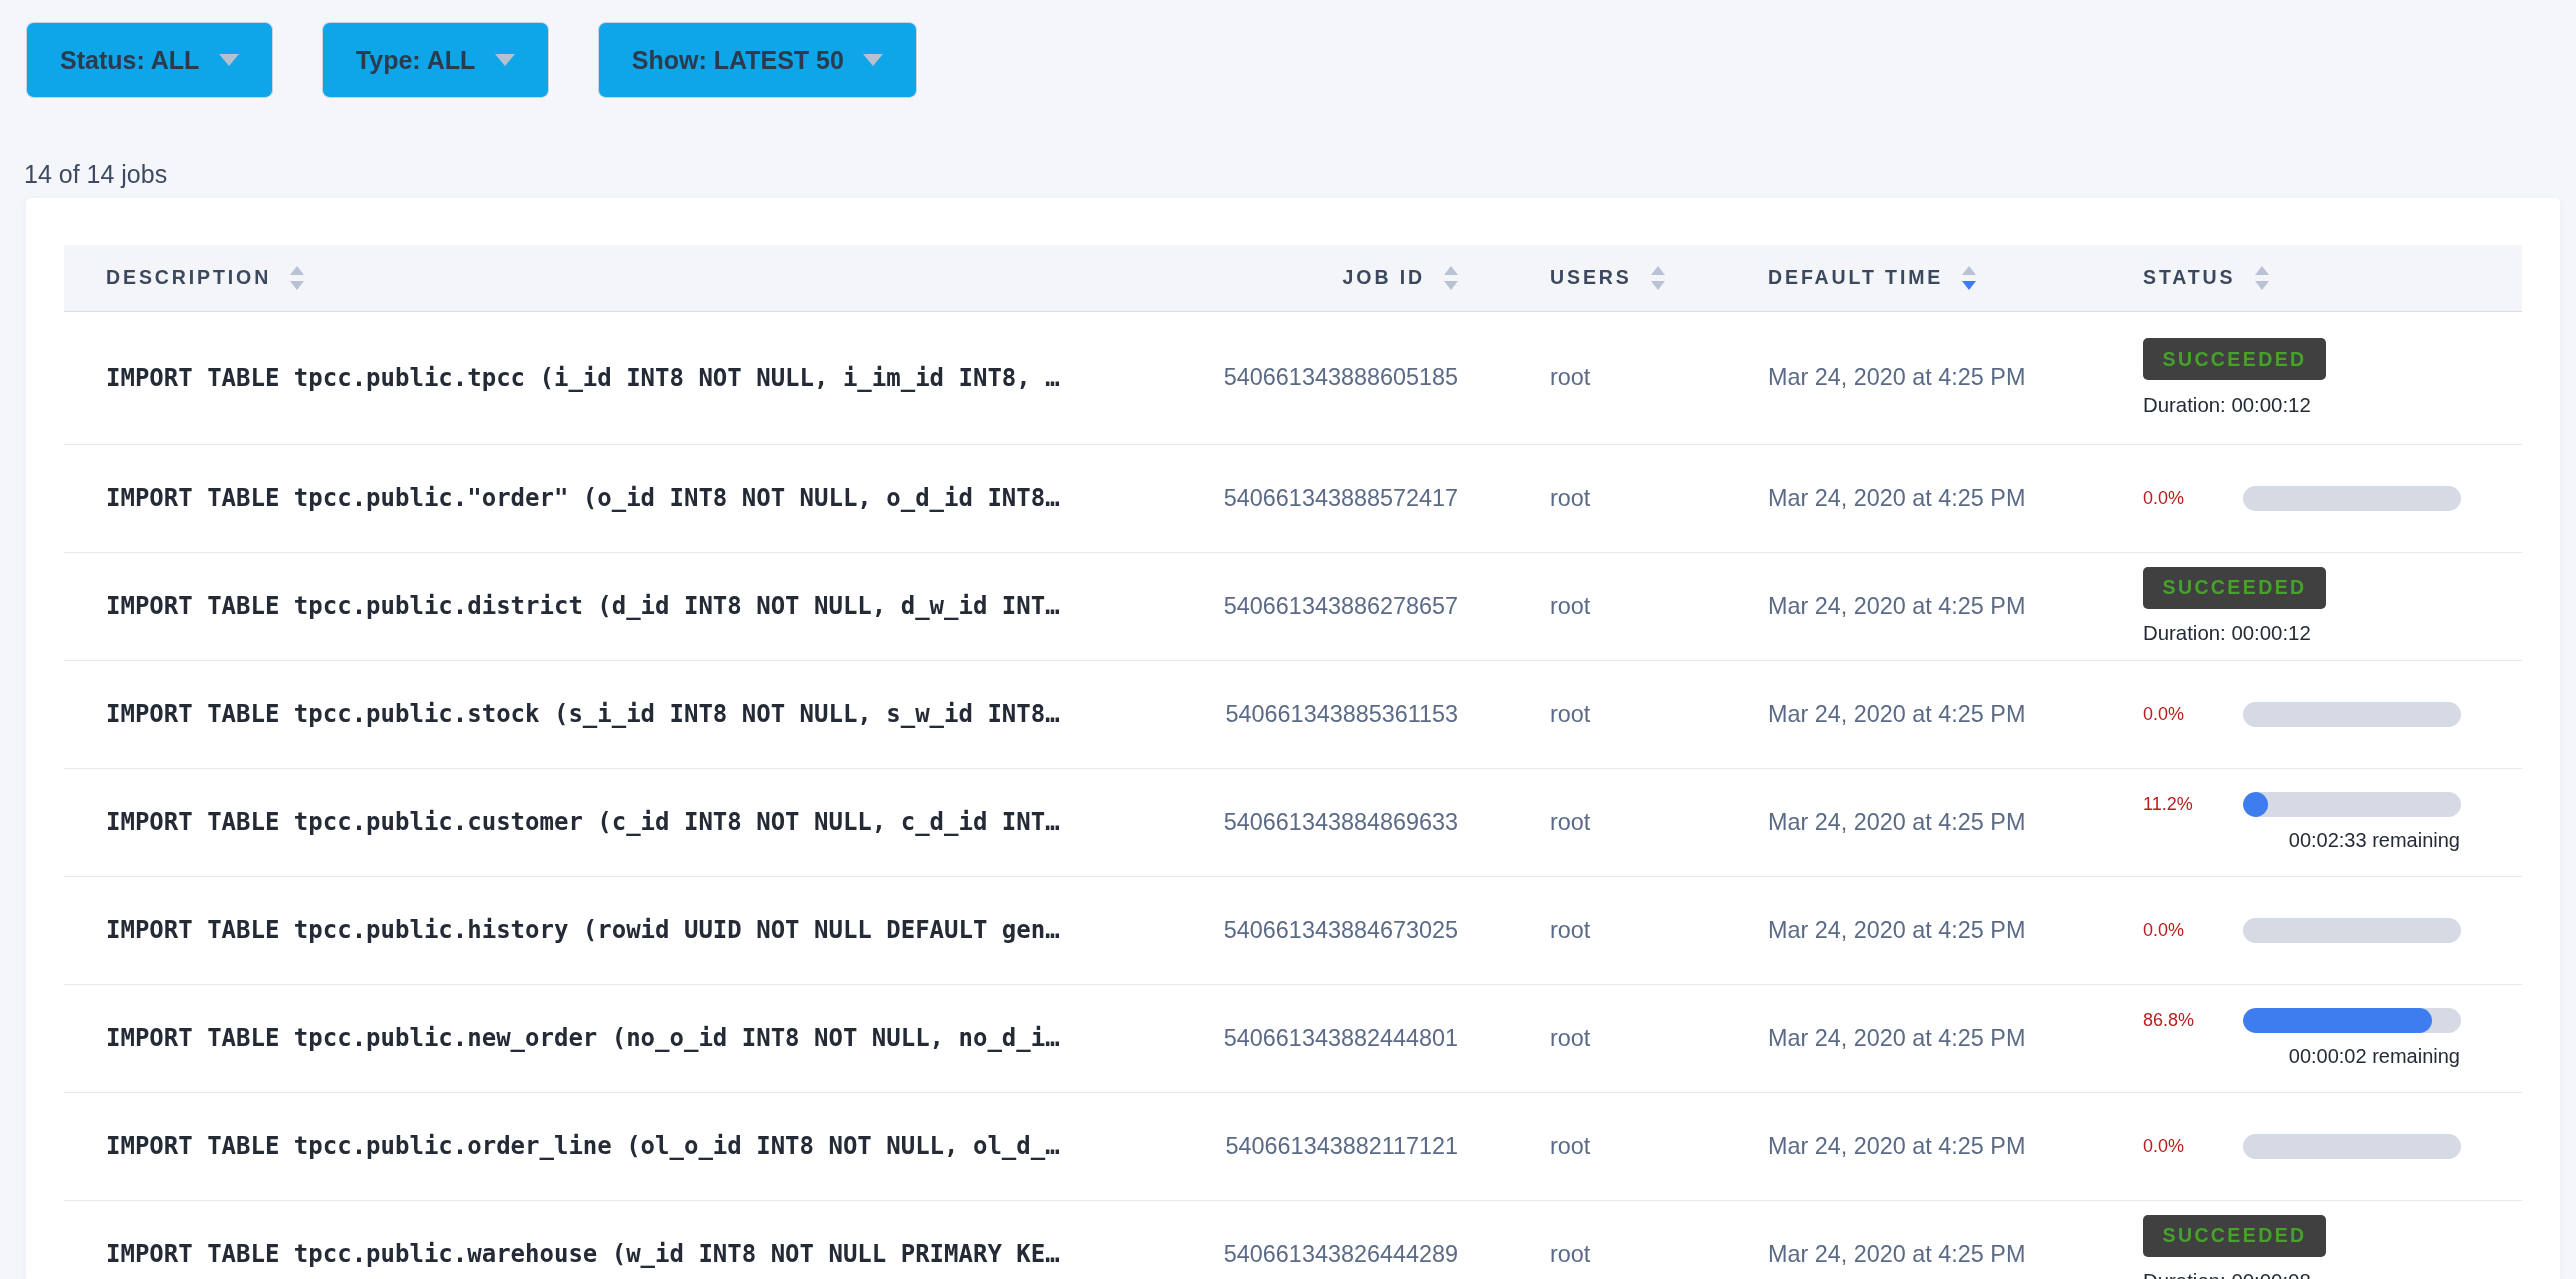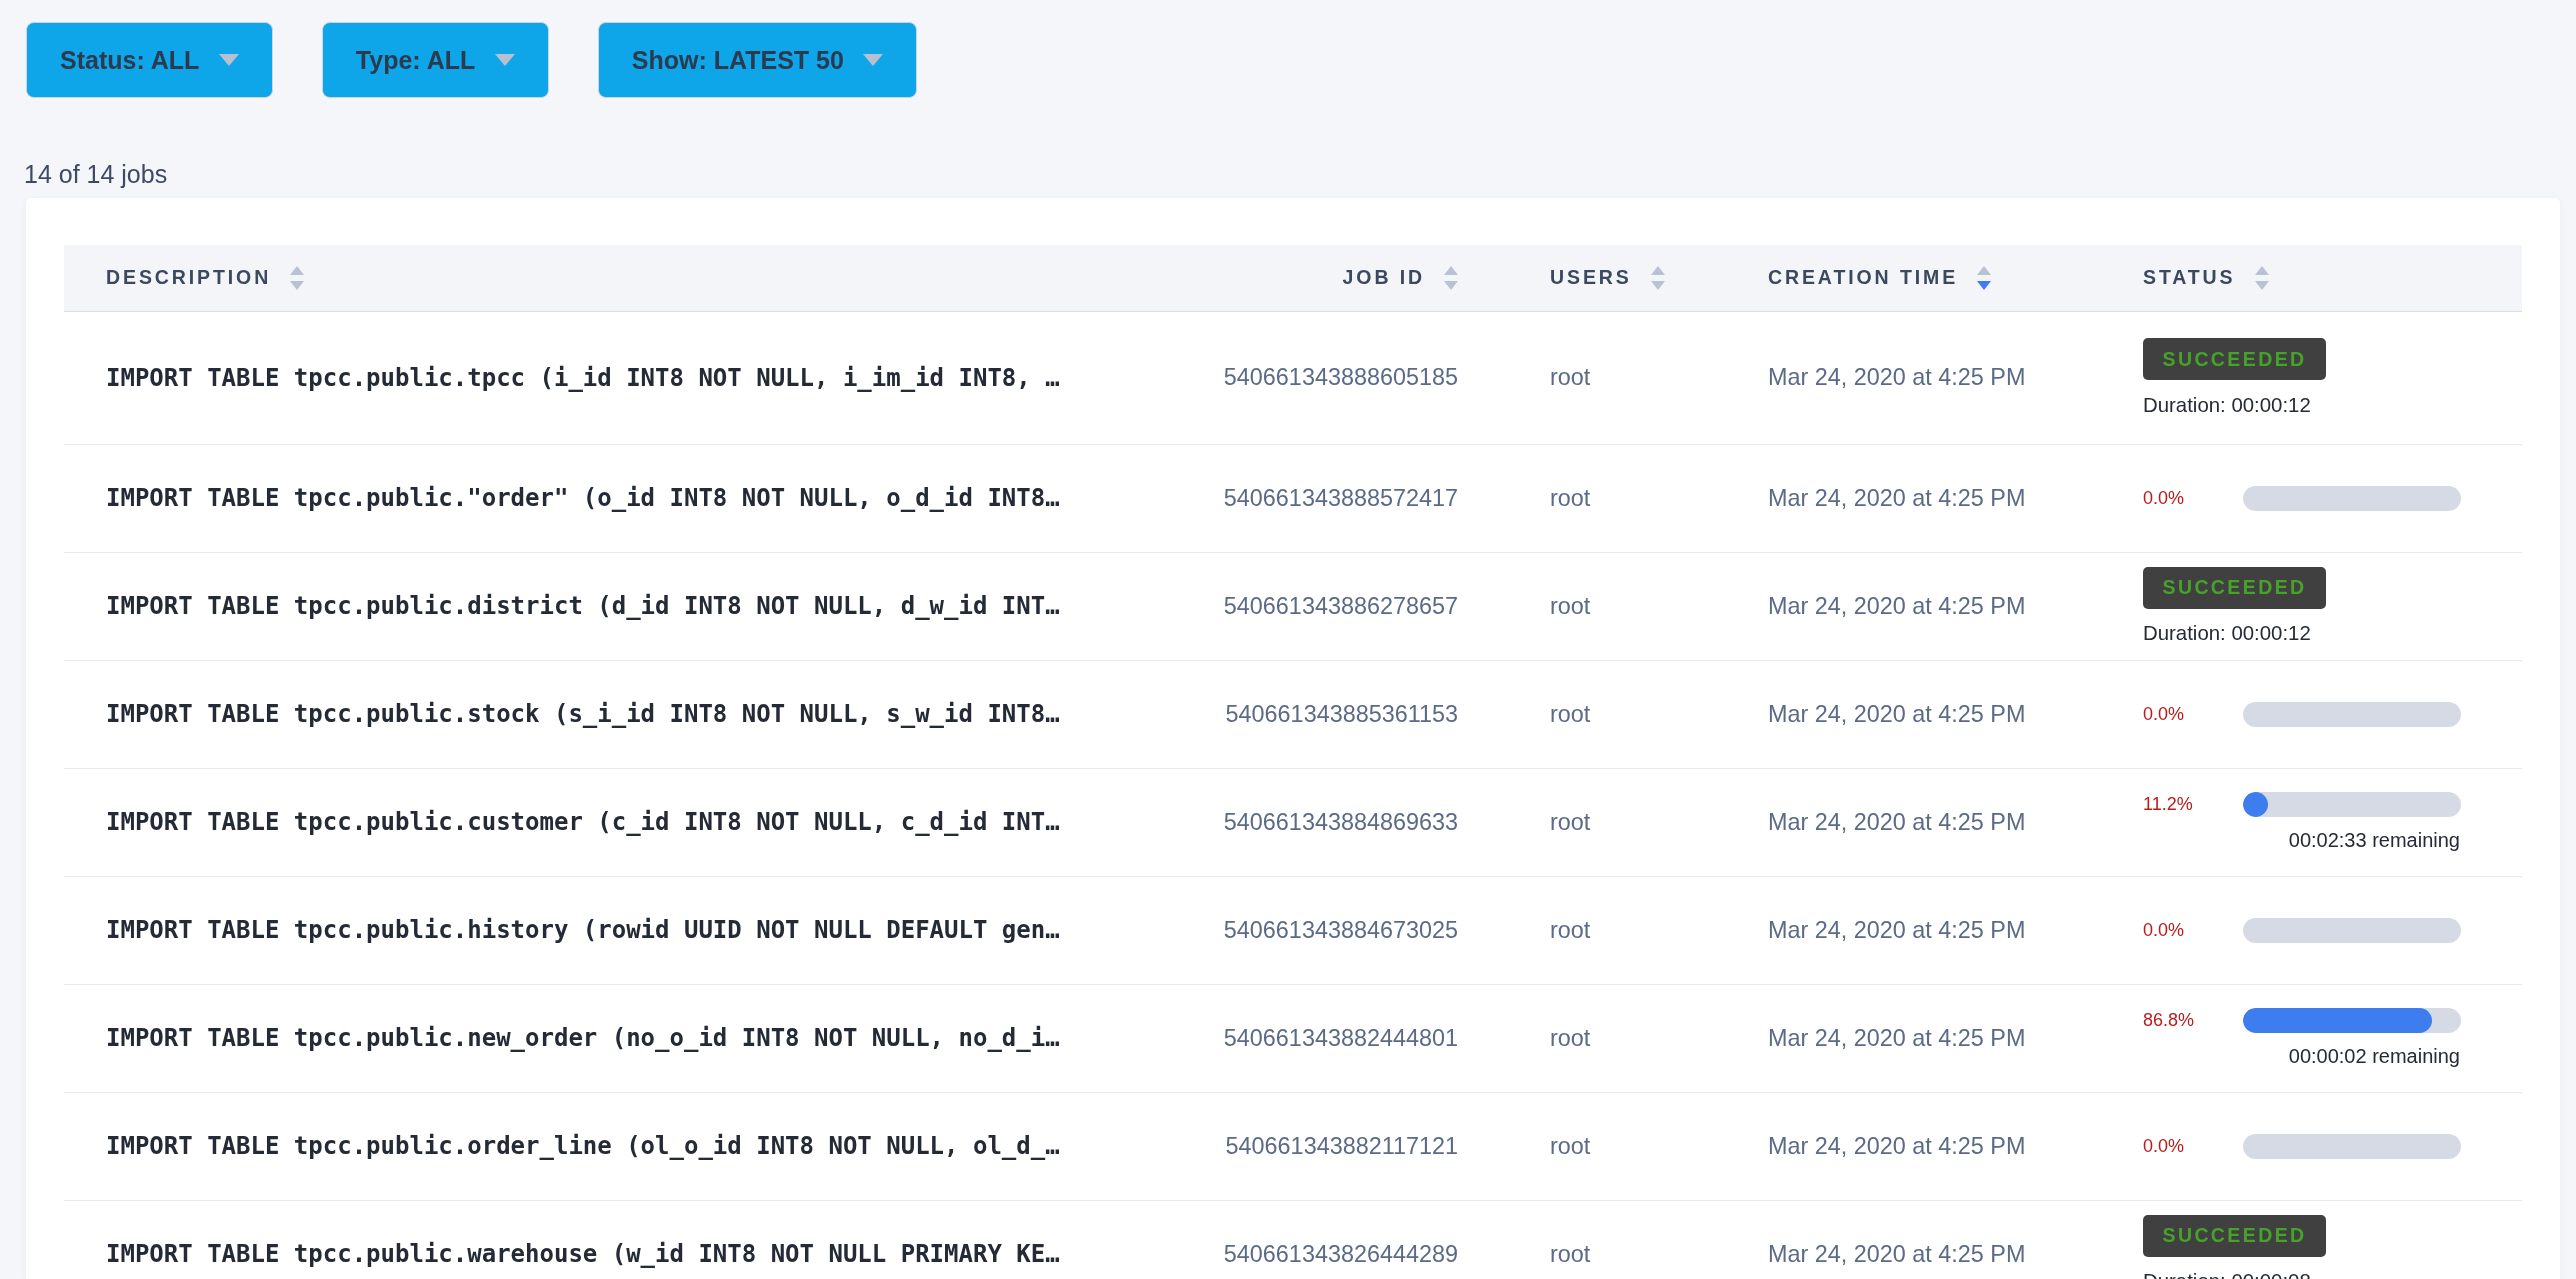--- a/index.html
+++ b/index.html
@@ -135,21 +135,21 @@
       <span class="th-label">USERS</span>
       <span class="sort">
         <i class="arr up"></i>
         <i class="arr down"></i>
       </span>
     </div>
   </th>
 
   <th class="c-creation_time">
     <div class="th-inner">
-      <span class="th-label">CREATION TIME</span>
+      <span class="th-label">DEFAULT TIME</span>
       <span class="sort">
         <i class="arr up"></i>
         <i class="arr down active"></i>
       </span>
     </div>
   </th>
 
   <th class="c-status">
     <div class="th-inner">
       <span class="th-label">STATUS</span>

